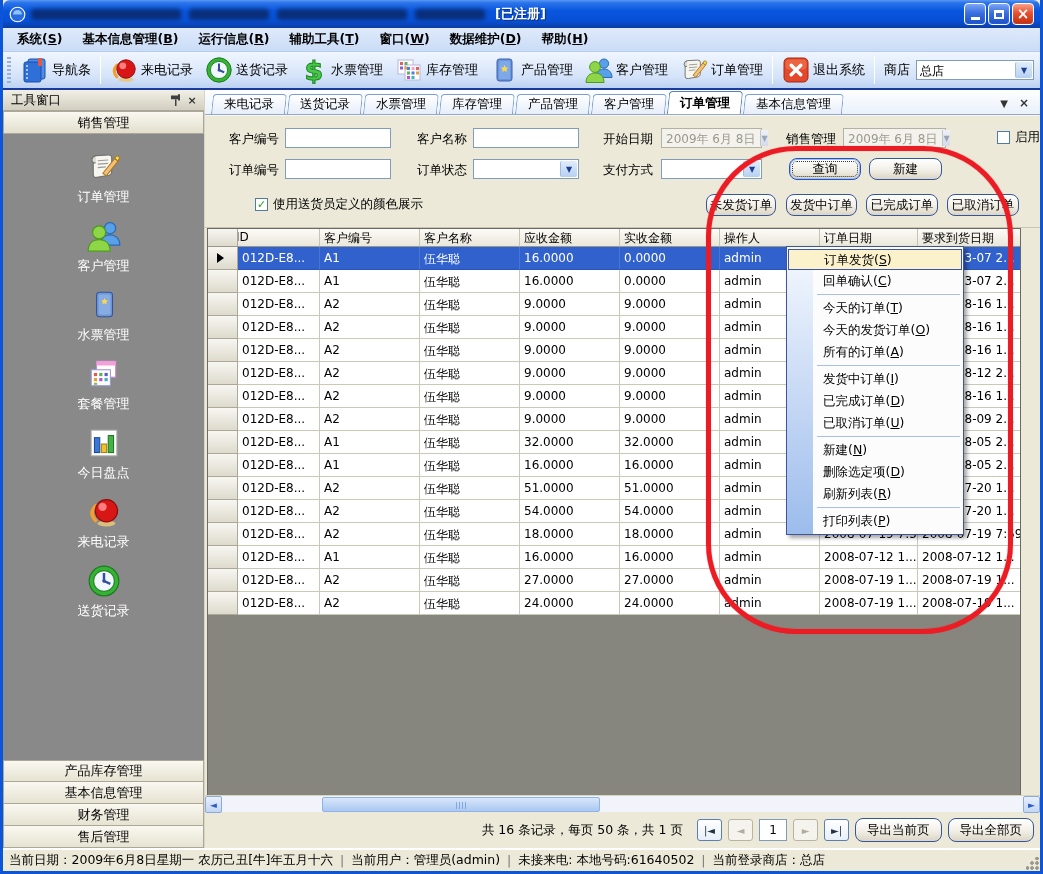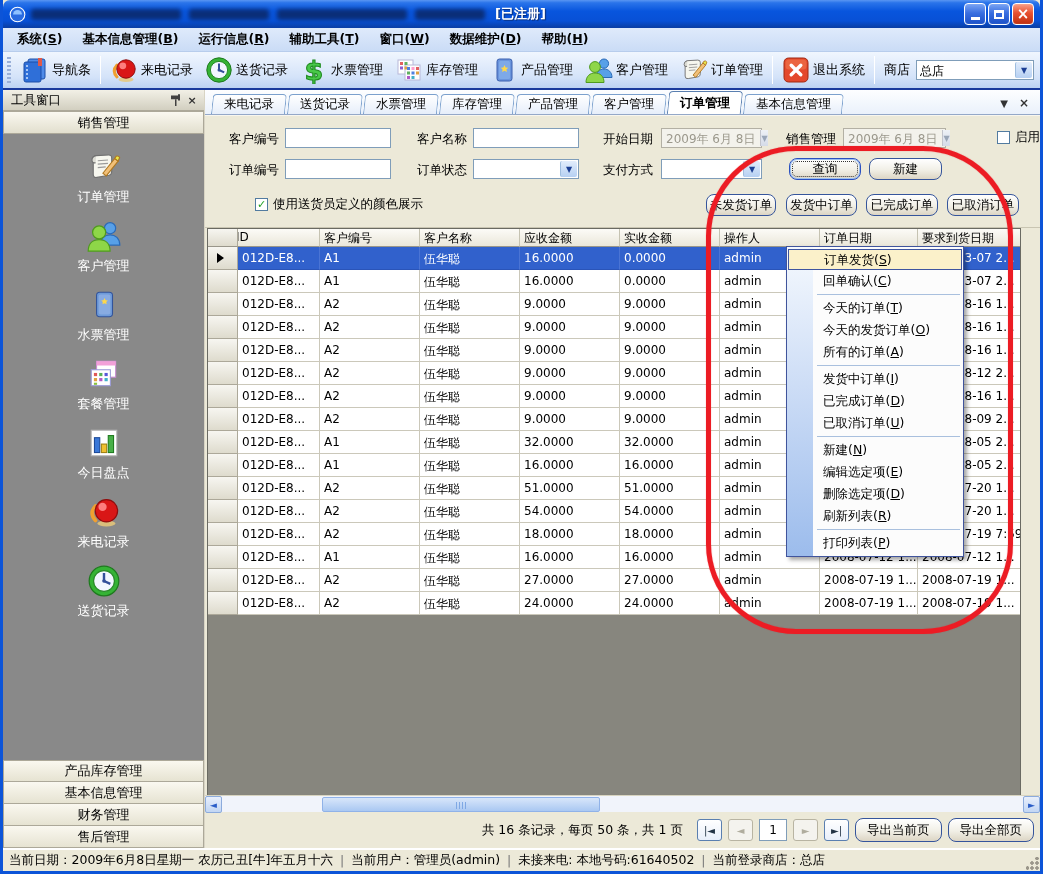--- a/index.html
+++ b/index.html
@@ -704,21 +704,20 @@
       <div class="cm-sep"></div>
       <div class="cm-item">今天的订单(<u>T</u>)</div>
       <div class="cm-item">今天的发货订单(<u>O</u>)</div>
       <div class="cm-item">所有的订单(<u>A</u>)</div>
       <div class="cm-sep"></div>
       <div class="cm-item">发货中订单(<u>I</u>)</div>
       <div class="cm-item">已完成订单(<u>D</u>)</div>
       <div class="cm-item">已取消订单(<u>U</u>)</div>
       <div class="cm-sep"></div>
       <div class="cm-item">新建(<u>N</u>)</div>
-      <div class="cm-item">编辑选定项(<u>E</u>)</div>
       <div class="cm-item">删除选定项(<u>D</u>)</div>
       <div class="cm-item">刷新列表(<u>R</u>)</div>
       <div class="cm-sep"></div>
       <div class="cm-item">打印列表(<u>P</u>)</div>
     </div>
 
   <div class="red-oval" style="border-color: rgb(236, 28, 36);"></div>
 </div>
 
 </body></html>

